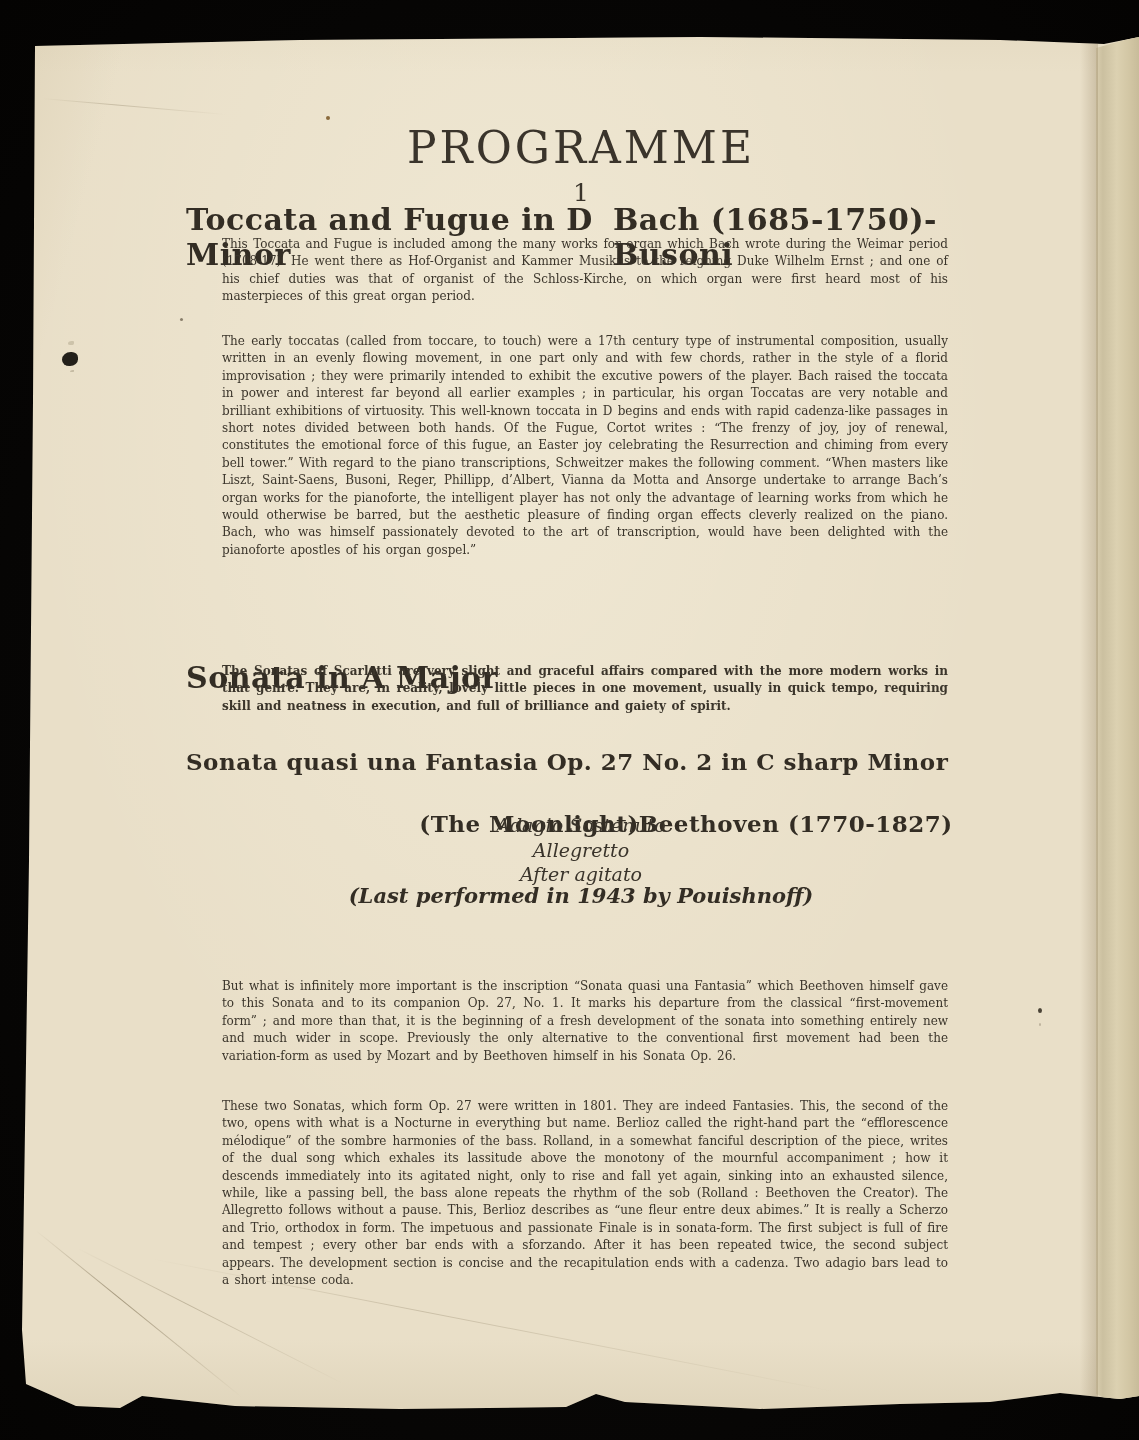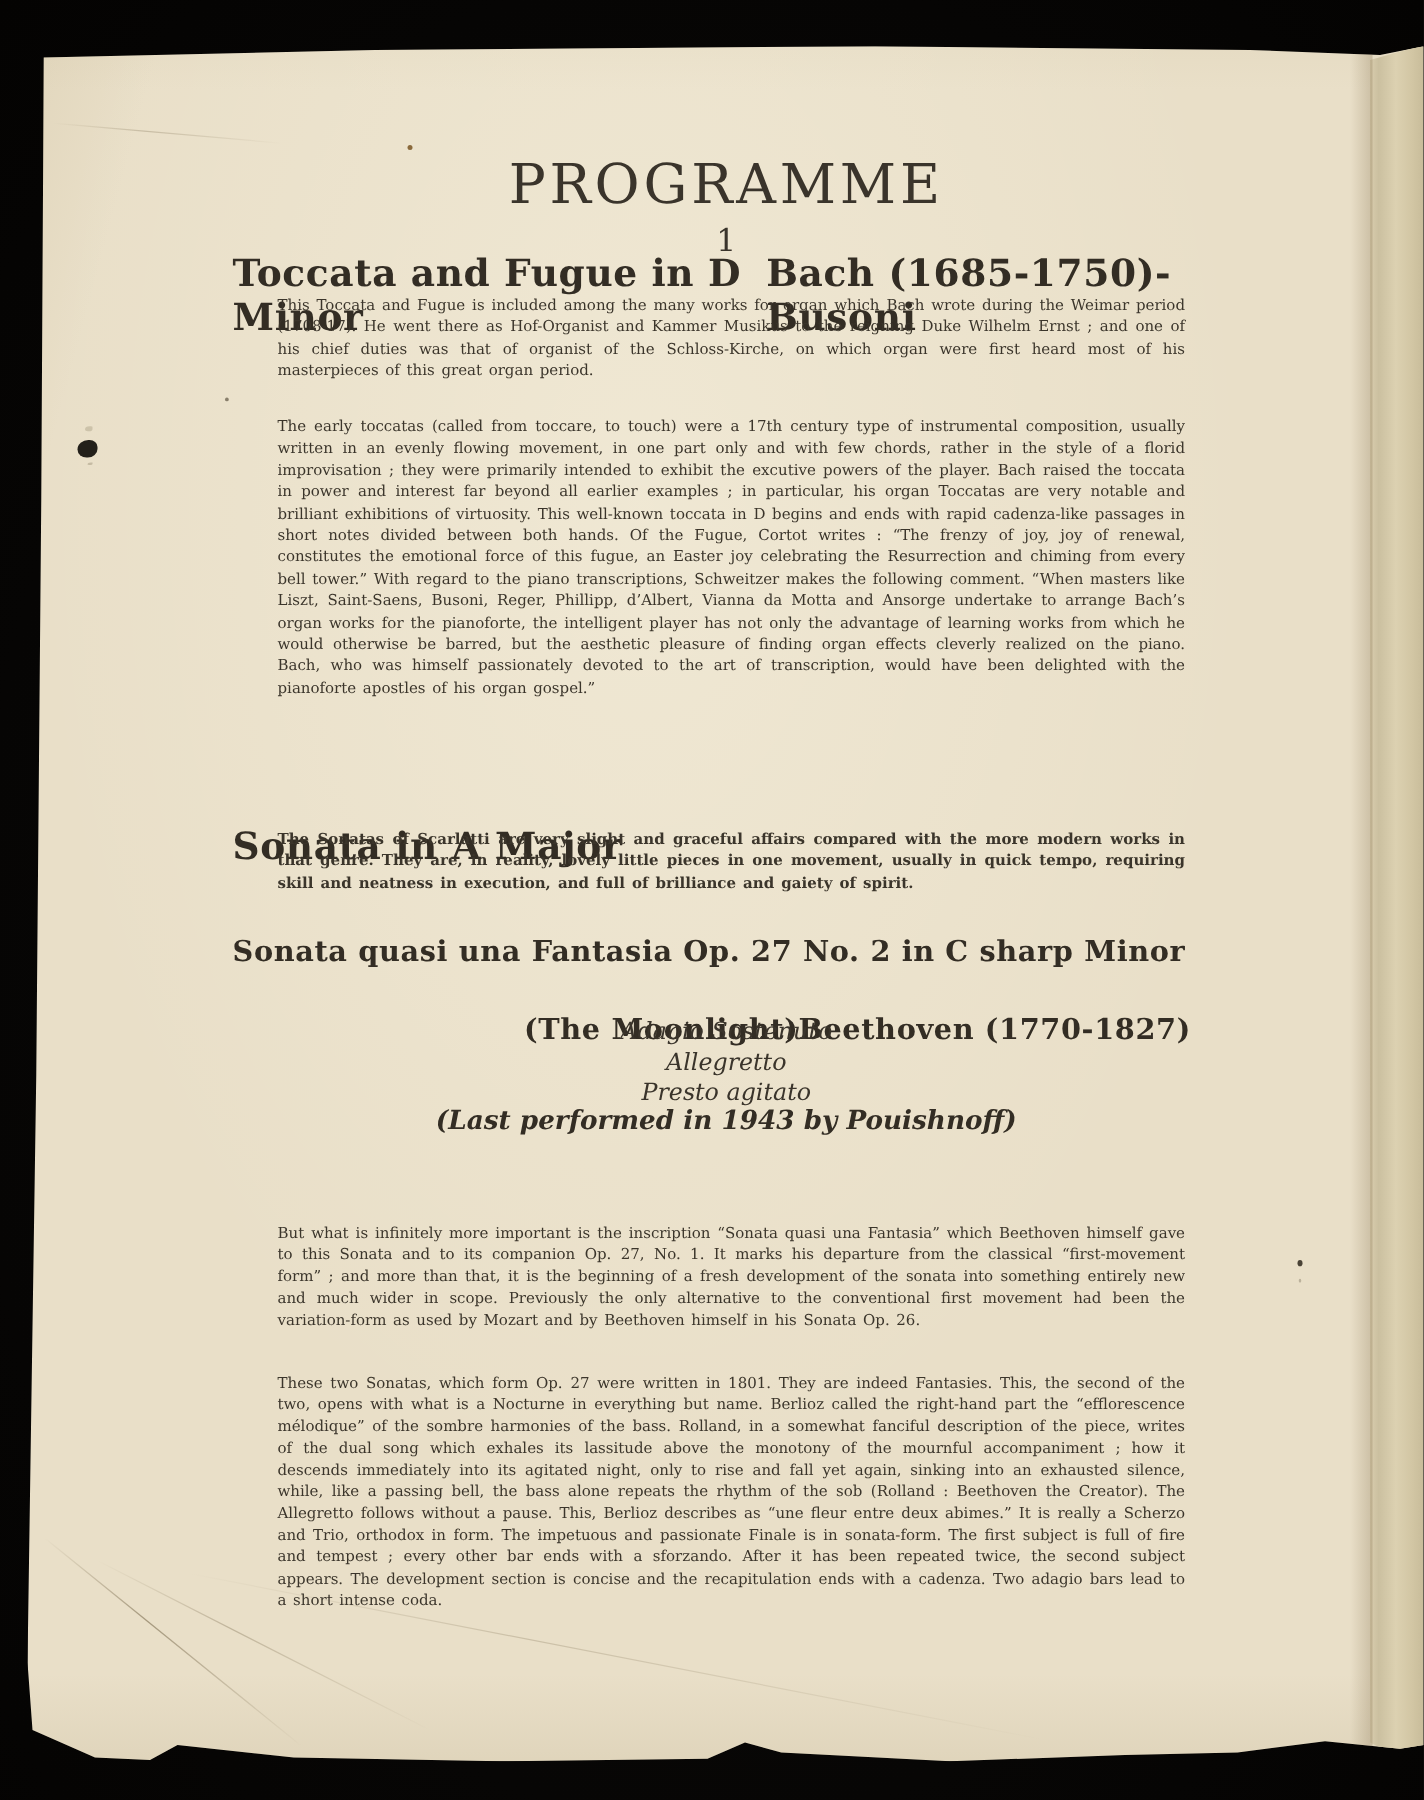--- a/index.html
+++ b/index.html
@@ -118,20 +118,20 @@
     <div class="abs para para-s1">The Sonatas of Scarlatti are very slight and graceful affairs compared with the more modern works in that genre.  They are, in reality, lovely little pieces in one movement, usually in quick tempo, requiring skill and neatness in execution, and full of brilliance and gaiety of spirit.</div>
 
     <div class="abs hdr-3a">Sonata quasi una Fantasia Op. 27 No. 2 in C sharp Minor</div>
     <div class="abs hdr-3b">
       <span>(The Moonlight)</span>
       <span>Beethoven (1770-1827)</span>
     </div>
     <div class="abs movements">
       <div>Adagio Sostenuto</div>
       <div>Allegretto</div>
-      <div>Presto agitato</div>
+      <div>After agitato</div>
     </div>
     <div class="abs perf-note">(Last performed in 1943 by Pouishnoff)</div>
     <div class="abs para para-m2">But what is infinitely more important is the inscription “Sonata quasi una Fantasia” which Beethoven himself gave to this Sonata and to its companion Op. 27, No. 1.  It marks his departure from the classical “first-movement form” ;  and more than that, it is the beginning of a fresh development of the sonata into something entirely new and much wider in scope.  Previously the only alternative to the conventional first movement had been the variation-form as used by Mozart and by Beethoven himself in his Sonata Op. 26.</div>
     <div class="abs para para-m3">These two Sonatas, which form Op. 27 were written in 1801.  They are indeed Fantasies. This, the second of the two, opens with what is a Nocturne in everything but name. Berlioz called the right-hand part the “efflorescence mélodique” of the sombre harmonies of the bass.  Rolland, in a somewhat fanciful description of the piece, writes of the dual song which exhales its lassitude above the monotony of the mournful accompaniment ; how it descends immediately into its agitated night, only to rise and fall yet again, sinking into an exhausted silence, while, like a passing bell, the bass alone repeats the rhythm of the sob (Rolland :  Beethoven the Creator).  The Allegretto follows without a pause. This, Berlioz describes as “une fleur entre deux abimes.”  It is really a Scherzo and Trio, orthodox in form.  The impetuous and passionate Finale is in sonata-form.  The first subject is full of fire and tempest ;  every other bar ends with a sforzando.  After it has been repeated twice, the second subject appears.  The development section is concise and the recapitulation ends with a cadenza.  Two adagio bars lead to a short intense coda.</div>
 
   </div>
 </div>
 
 </body></html>

